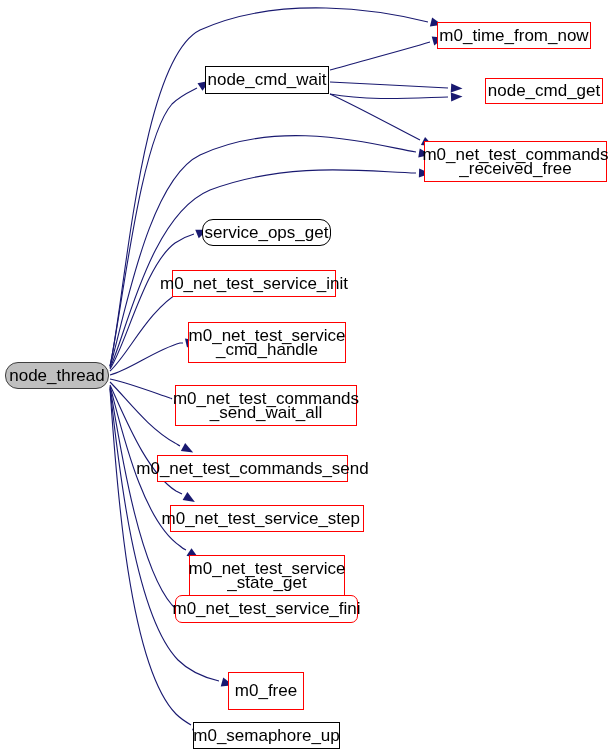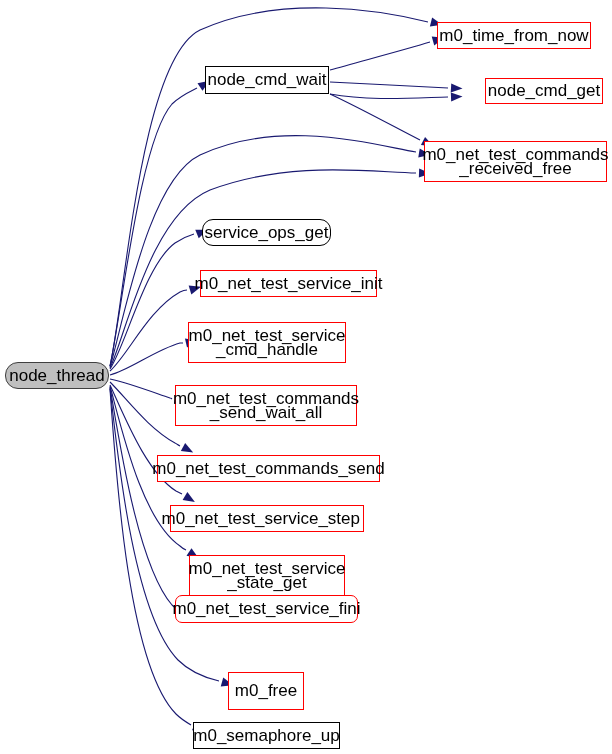--- a/index.html
+++ b/index.html
@@ -97,26 +97,26 @@
     </svg>
 
   <div id="node-layer">
       <div class="node root" style="left: 5px; top: 362px; width: 104px; height: 27px; border-radius: 13px;"><span class="node-label">node_thread</span></div>
       <div class="node red" style="left: 437px; top: 22px; width: 154px; height: 27px;"><span class="node-label">m0_time_from_now</span></div>
       <div class="node black" style="left: 205px; top: 66px; width: 124px; height: 28px;"><span class="node-label">node_cmd_wait</span></div>
       <div class="node red" style="left: 457px; top: 78px; width: 118px; height: 26px; margin-left: 28px;"><span class="node-label">node_cmd_get</span></div>
       <div class="node red" style="left: 424px; top: 141px; width: 183px; height: 41px;"><span class="node-label">m0_net_test_commands
 _received_free</span></div>
       <div class="node black" style="left: 202px; top: 219px; width: 129px; height: 27px; border-radius: 11px;"><span class="node-label">service_ops_get</span></div>
-      <div class="node red" style="left: 172px; top: 270px; width: 177px; height: 27px; margin-left: 28px;"><span class="node-label">m0_net_test_service_init</span></div>
+      <div class="node red" style="left: 172px; top: 270px; width: 164px; height: 27px;"><span class="node-label">m0_net_test_service_init</span></div>
       <div class="node red" style="left: 188px; top: 322px; width: 158px; height: 41px;"><span class="node-label">m0_net_test_service
 _cmd_handle</span></div>
       <div class="node red" style="left: 175px; top: 385px; width: 182px; height: 41px;"><span class="node-label">m0_net_test_commands
 _send_wait_all</span></div>
-      <div class="node red" style="left: 157px; top: 455px; width: 223px; height: 27px;"><span class="node-label">m0_net_test_commands_send</span></div>
+      <div class="node red" style="left: 157px; top: 455px; width: 191px; height: 27px;"><span class="node-label">m0_net_test_commands_send</span></div>
       <div class="node red" style="left: 170px; top: 505px; width: 194px; height: 27px; justify-content: flex-end;"><span class="node-label">m0_net_test_service_step</span></div>
       <div class="node red" style="left: 189px; top: 555px; width: 156px; height: 41px;"><span class="node-label">m0_net_test_service
 _state_get</span></div>
       <div class="node red" style="left: 175px; top: 595px; width: 183px; height: 28px; border-radius: 7px;"><span class="node-label">m0_net_test_service_fini</span></div>
       <div class="node red" style="left: 228px; top: 672px; width: 76px; height: 38px;"><span class="node-label">m0_free</span></div>
       <div class="node black" style="left: 193px; top: 722px; width: 147px; height: 27px;"><span class="node-label">m0_semaphore_up</span></div>
     </div>
 
 </div>
 

